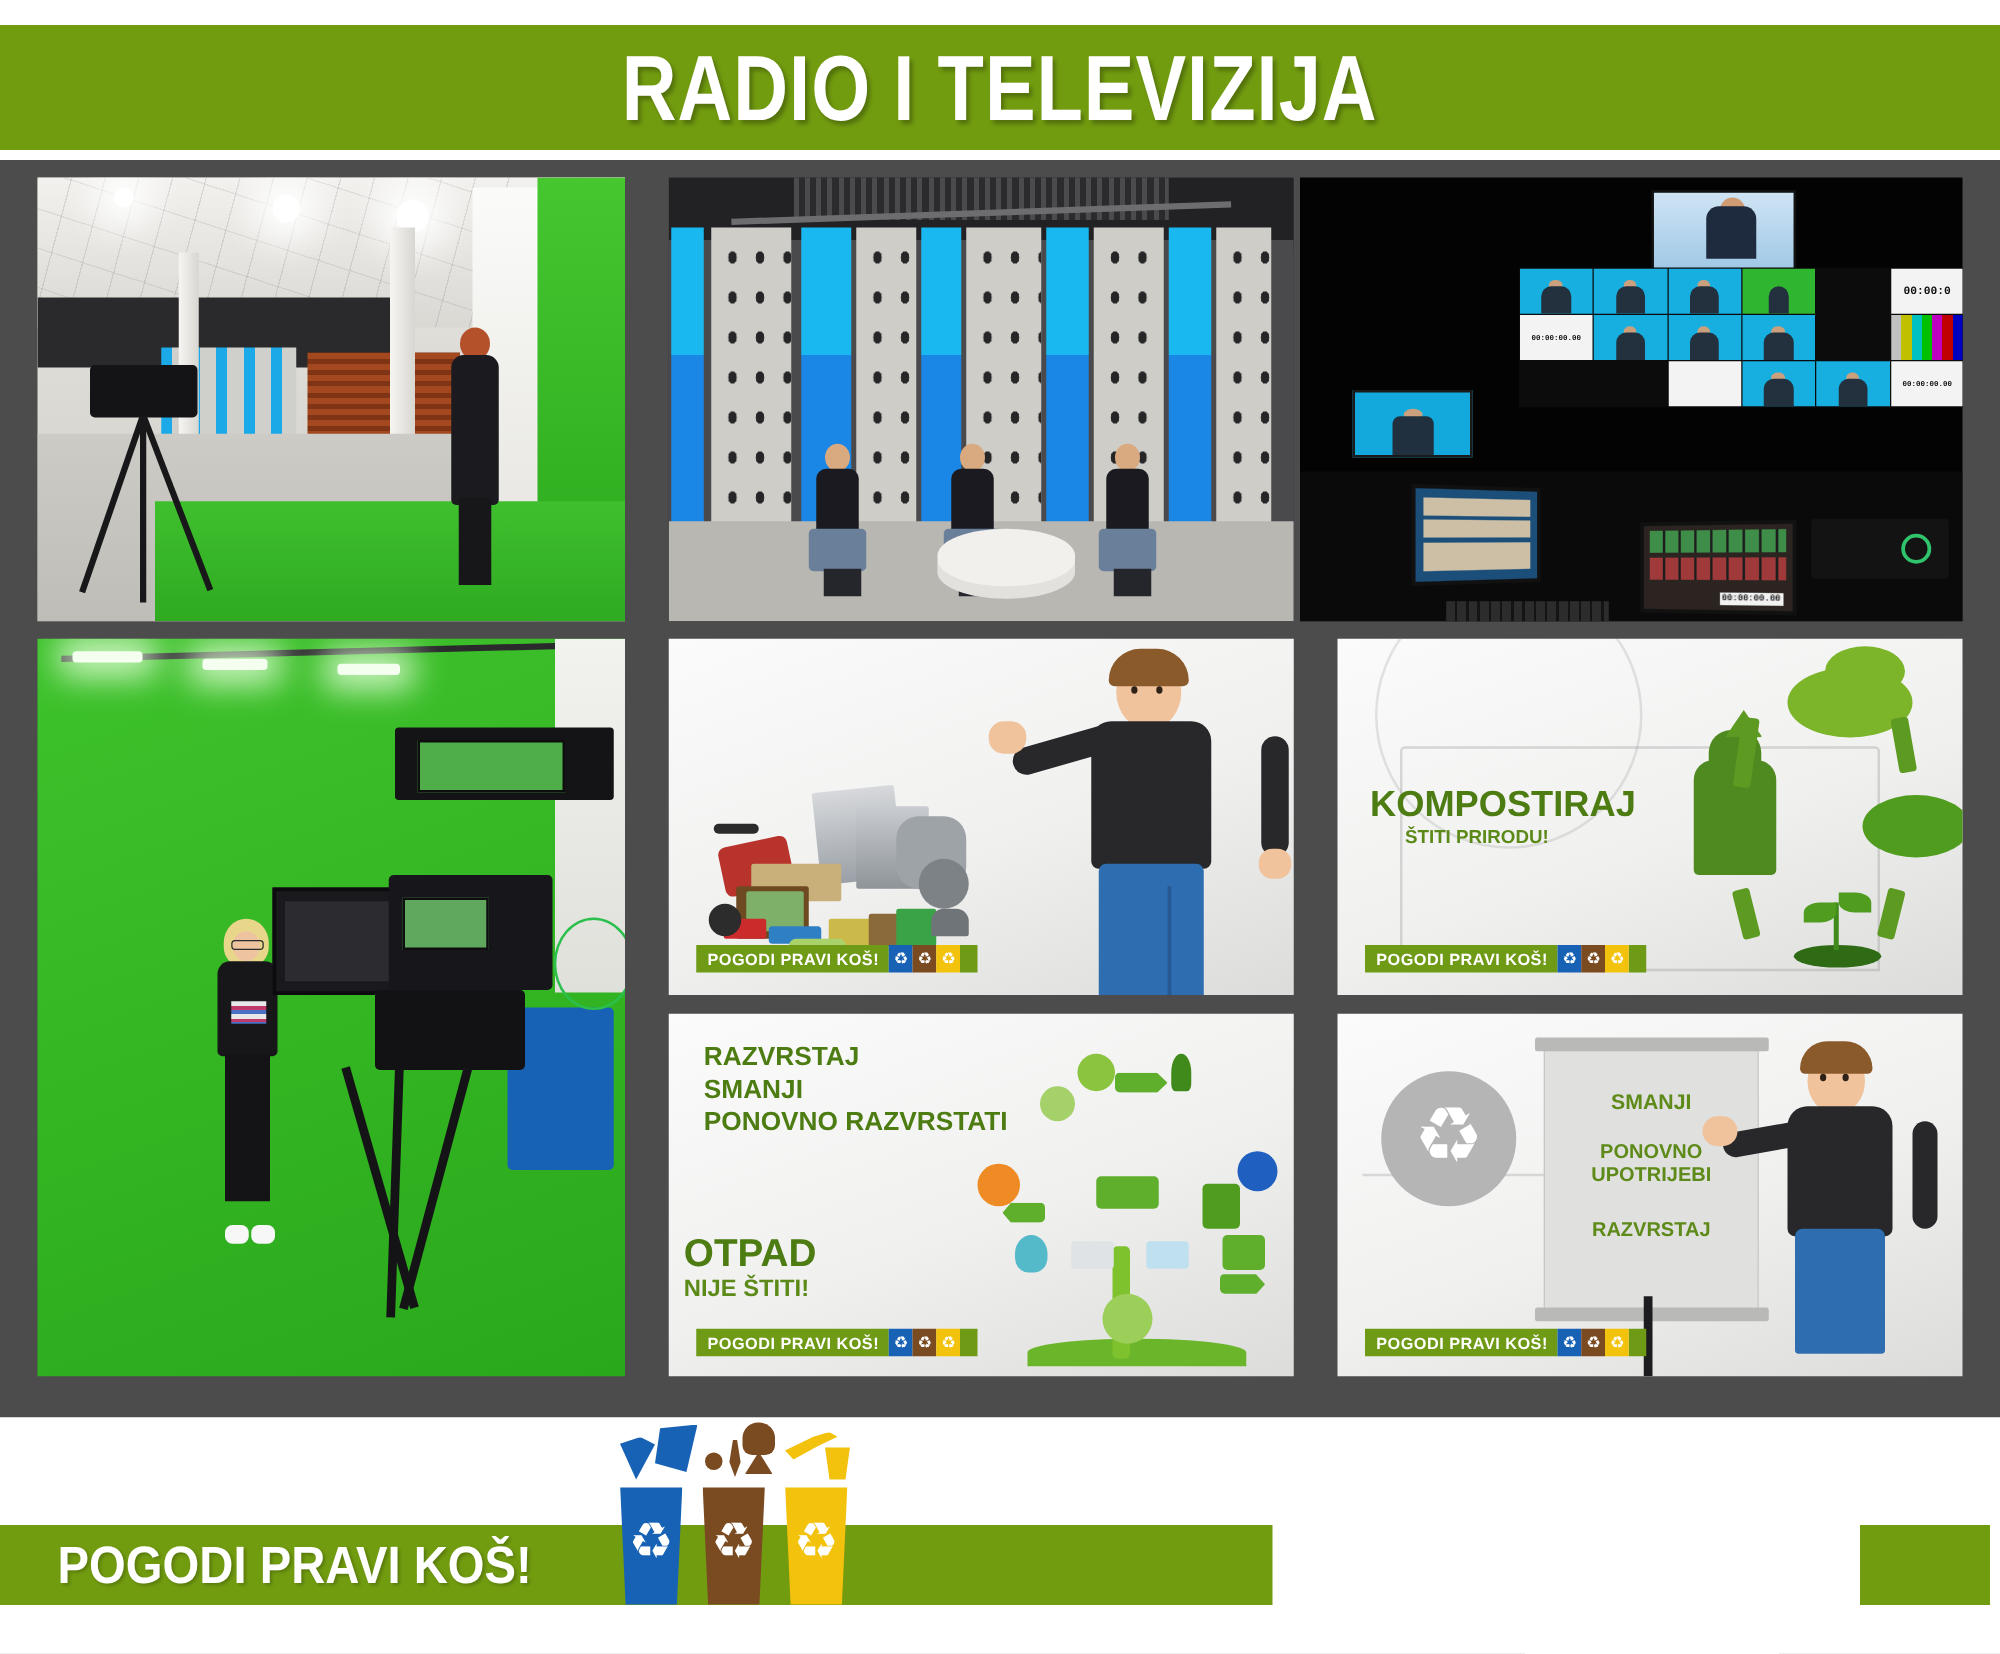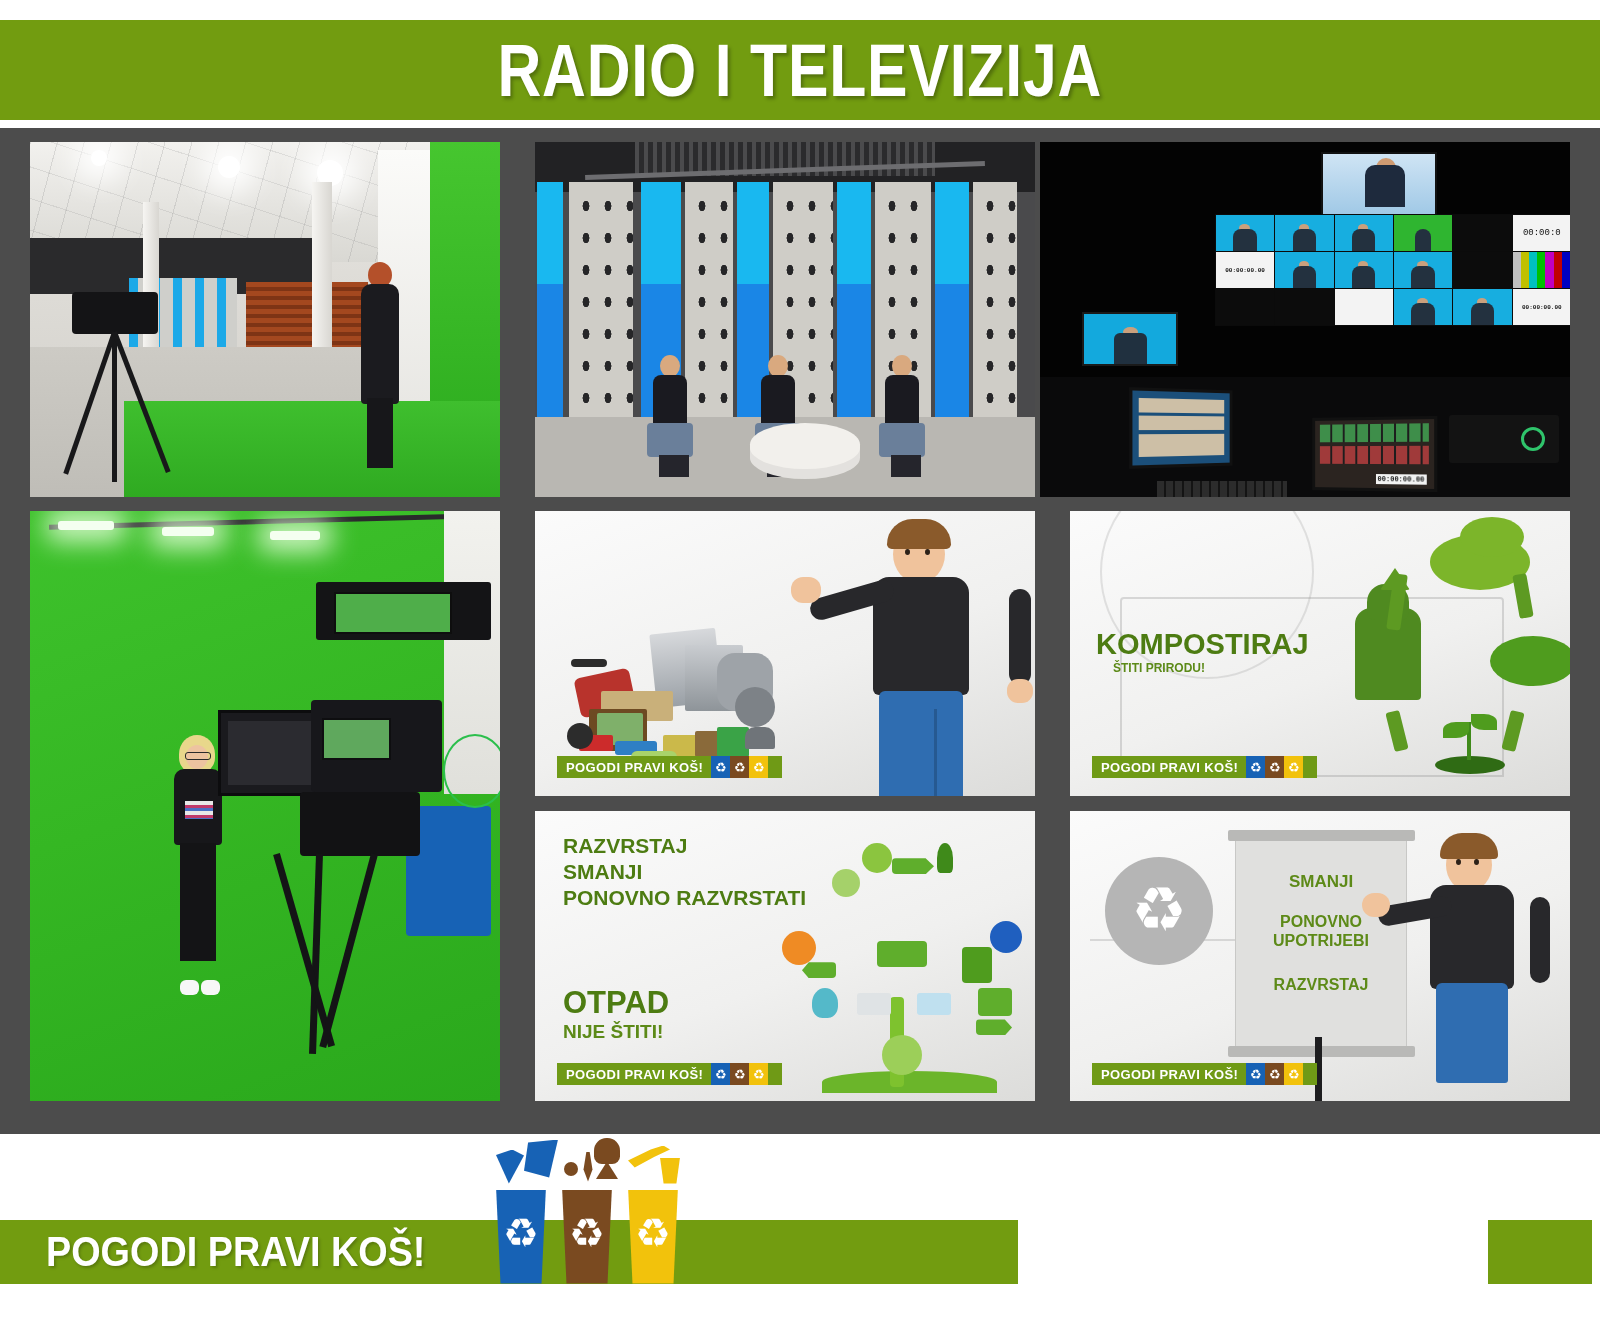--- a/index.html
+++ b/index.html
@@ -322,21 +322,21 @@
           <div class="sil"></div>
         </div>
       <div class="mv">
           <div class="silh"></div>
           <div class="sil"></div>
         </div>
       <div class="mv green">
           <div class="sil" style="background:#23313f;left:36%;width:28%"></div>
         </div>
       <div class="mv dark"></div>
-      <div class="mv white" style="display:flex;align-items:center;justify-content:center;font-family:'Liberation Mono',monospace;font-size:9px;font-weight:normal;color:#111;overflow:hidden;">00:00:0</div>
+      <div class="mv white" style="display:flex;align-items:center;justify-content:center;font-family:'Liberation Mono',monospace;font-size:9px;font-weight:bold;color:#111;overflow:hidden;">00:00:0</div>
 
       <div class="mv white" style="display:flex;align-items:center;justify-content:center;font-family:'Liberation Mono',monospace;font-size:6px;font-weight:bold;color:#111;overflow:hidden;">00:00:00.00</div>
       <div class="mv">
           <div class="silh"></div>
           <div class="sil"></div>
         </div>
       <div class="mv">
           <div class="silh"></div>
           <div class="sil"></div>
         </div>
@@ -469,21 +469,21 @@
       </div>
       <div class="tail"></div>
     </div>
   </div>
 
   <div class="anim a2">
     <div class="sun"></div>
     <div class="bldg"></div>
     <div style="position:absolute;left:26px;top:118px;">
       <div class="hl" style="font-size:29px;">KOMPOSTIRAJ</div>
-      <div class="hl2" style="font-size:12px;margin-top:2px;margin-left:17px;">ŠTITI PRIRODU!</div>
+      <div class="hl2" style="font-size:15px;margin-top:2px;margin-left:28px;">ŠTITI PRIRODU!</div>
     </div>
 
     <div class="farmer">
       <div class="h"></div>
     </div>
     <div class="bush" style="left:72%;top:8%;width:100px;height:56px;"></div>
     <div class="bush" style="left:78%;top:2%;width:64px;height:40px;"></div>
     <div class="bush" style="left:84%;top:44%;width:86px;height:50px;background:#4f9c1e;"></div>
     <div class="abody" style="left:64%;top:22%;width:14px;height:56px;transform:rotate(8deg);"></div>
     <div class="abody" style="left:62%;top:20%;width:30px;height:14px;clip-path:polygon(0 100%,50% 0,100% 100%);height:22px;"></div>
@@ -513,21 +513,21 @@
       <div class="tail"></div>
     </div>
   </div>
 
   <div class="anim a3">
     <div style="position:absolute;left:28px;top:24px;">
       <div class="hl" style="font-size:21px;">RAZVRSTAJ</div>
       <div class="hl" style="font-size:21px;margin-top:4px;">SMANJI</div>
       <div class="hl" style="font-size:21px;margin-top:4px;">PONOVNO RAZVRSTATI</div>
     </div>
-    <div style="position:absolute;left:28px;top:176px;">
+    <div style="position:absolute;left:12px;top:176px;">
       <div class="hl" style="font-size:31px;">OTPAD</div>
       <div class="hl2" style="font-size:19px;margin-top:1px;">NIJE ŠTITI!</div>
     </div>
 
     <div class="tree">
       <div class="grass"></div>
       <div class="trunk"></div>
       <div class="node" style="left:2%;top:40%;width:34px;height:34px;background:#ef8b24;"></div>
       <div class="node" style="right:2%;top:36%;width:32px;height:32px;background:#1f5fbf;"></div>
       <div class="node" style="left:34%;top:6%;width:30px;height:30px;background:#8bc53f;"></div>

